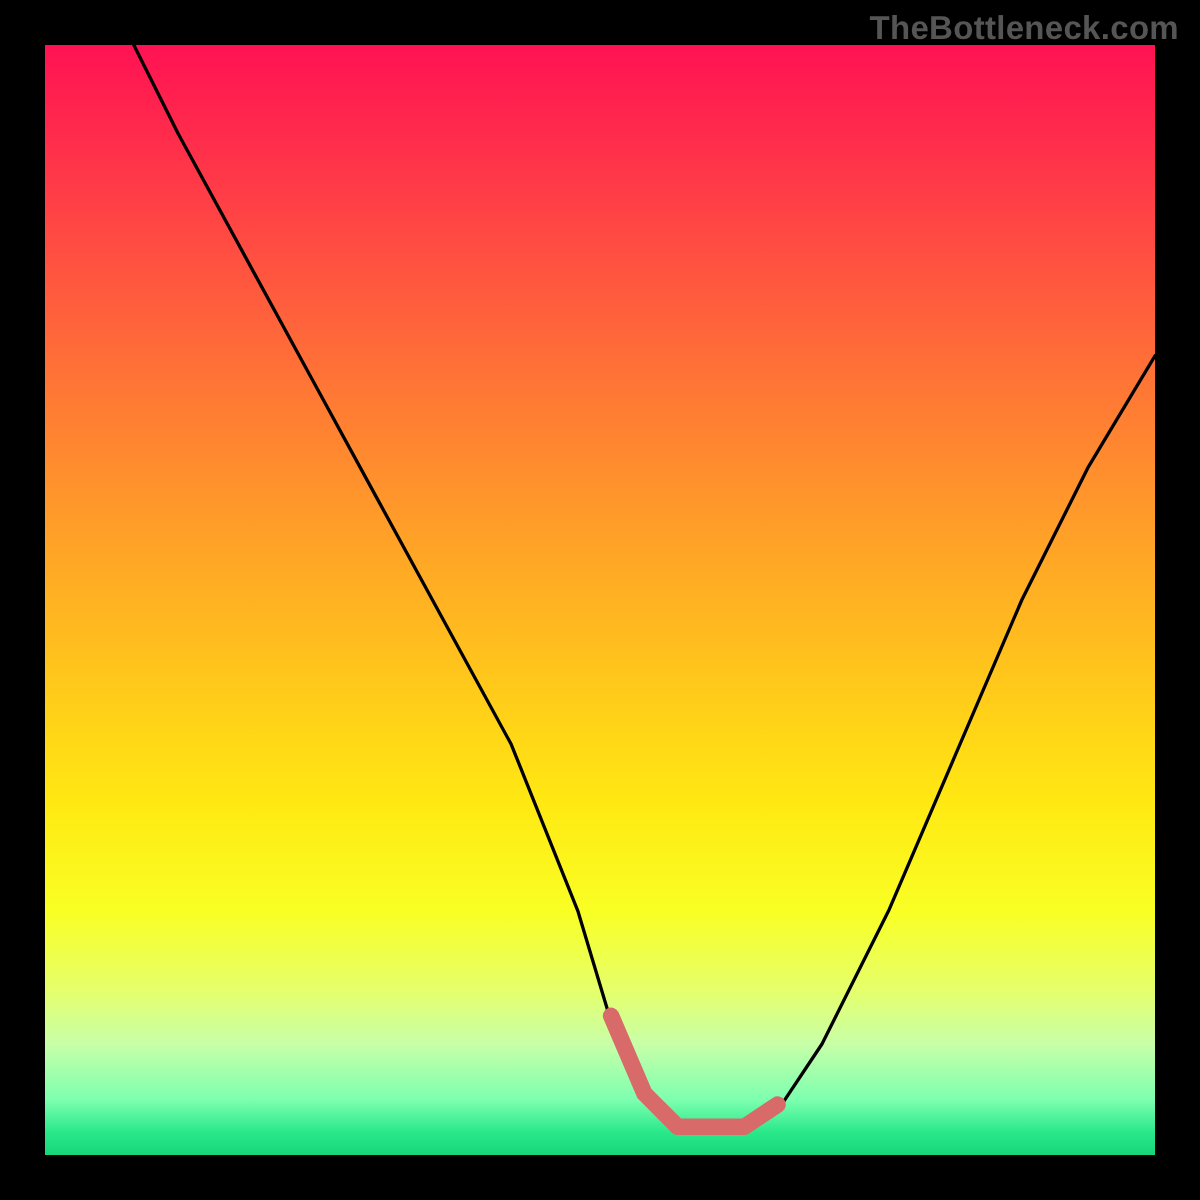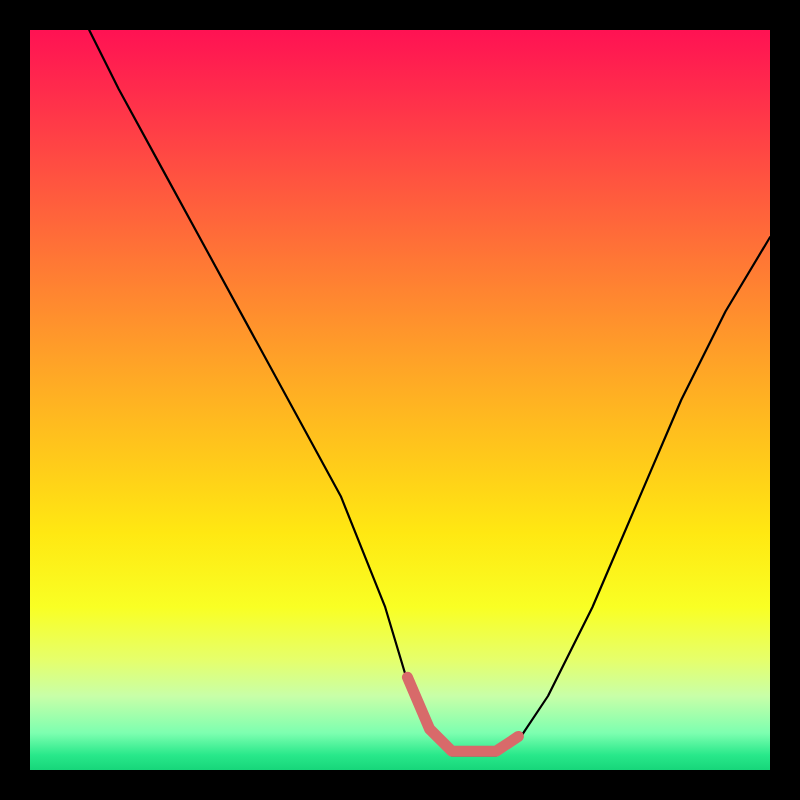--- a/index.html
+++ b/index.html
@@ -53,20 +53,21 @@
     position: absolute;
     inset: 0;
     width: 740px;
     height: 740px;
   }
 </style>
 </head>
 <body>
 
 <div class="frame">
+  <div class="watermark">TheBottleneck.com</div>
   <div class="plot">
     <div class="gradient"></div>
     <svg class="overlay" viewBox="0 0 740 740" preserveAspectRatio="none">
       <path id="curve-path" fill="none" stroke="#000" stroke-width="2.2" stroke-linejoin="round" stroke-linecap="round" d="M59.2 0.0 L88.8 59.2 L133.2 140.6 L177.6 222.0 L222.0 303.4 L266.4 384.8 L310.8 466.2 L355.2 577.2 L377.4 651.2 L399.6 703.0 L421.8 725.2 L444.0 725.2 L466.2 725.2 L488.4 710.4 L518.0 666.0 L562.4 577.2 L606.8 473.6 L651.2 370.0 L695.6 281.2 L740.0 207.2"></path>
       <path id="trough-path" fill="none" stroke-width="11" stroke-linecap="round" stroke-linejoin="round" stroke="#d86a6a" d="M377.4 647.2 L399.6 699.0 L421.8 721.2 L444.0 721.2 L466.2 721.2 L488.4 706.4"></path>
     </svg>
   </div>
 </div>
 
 </body></html>

